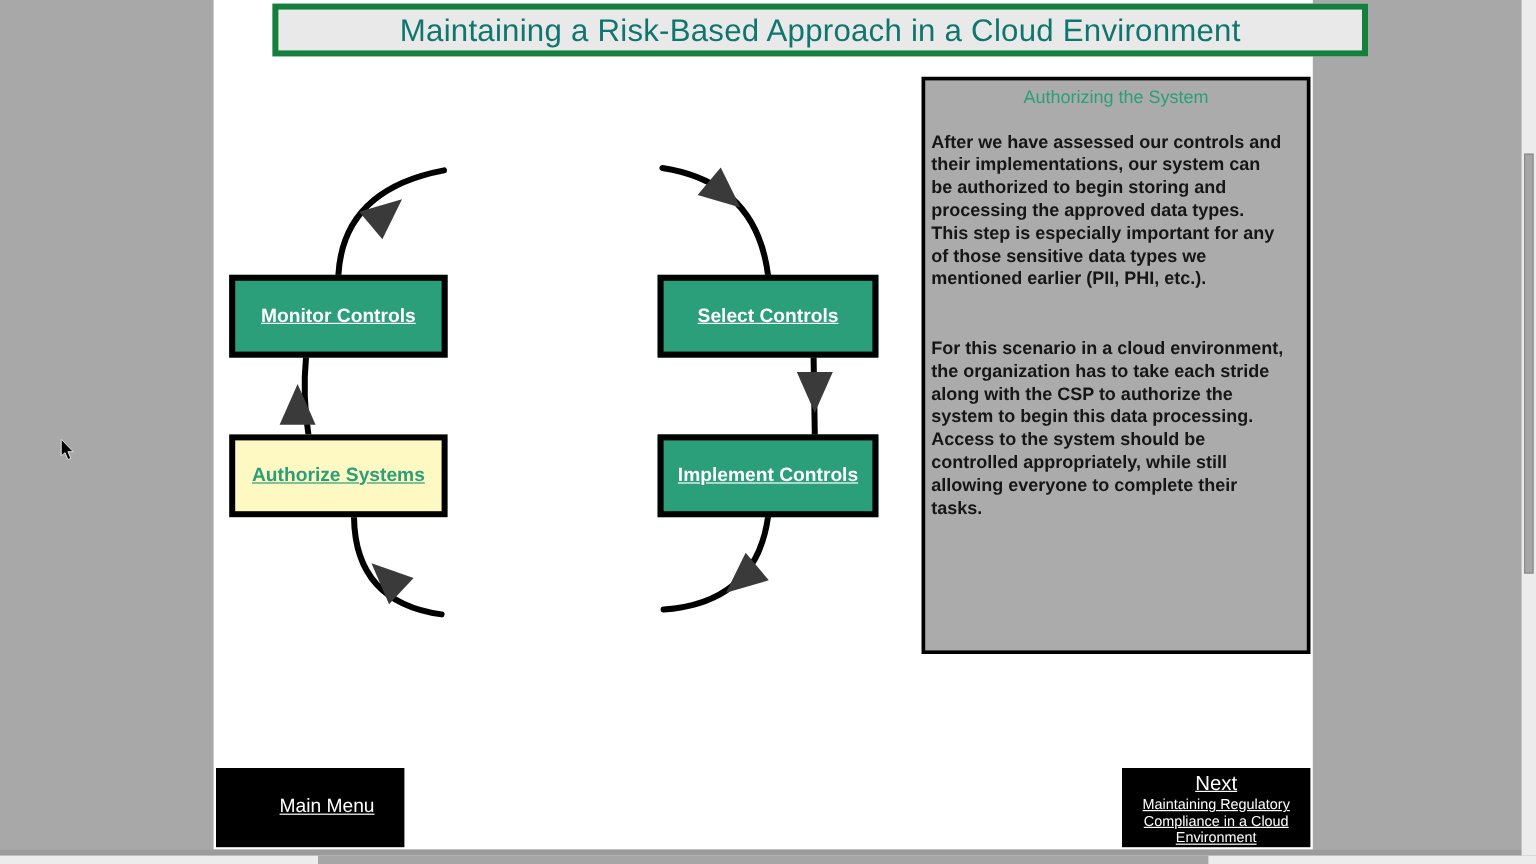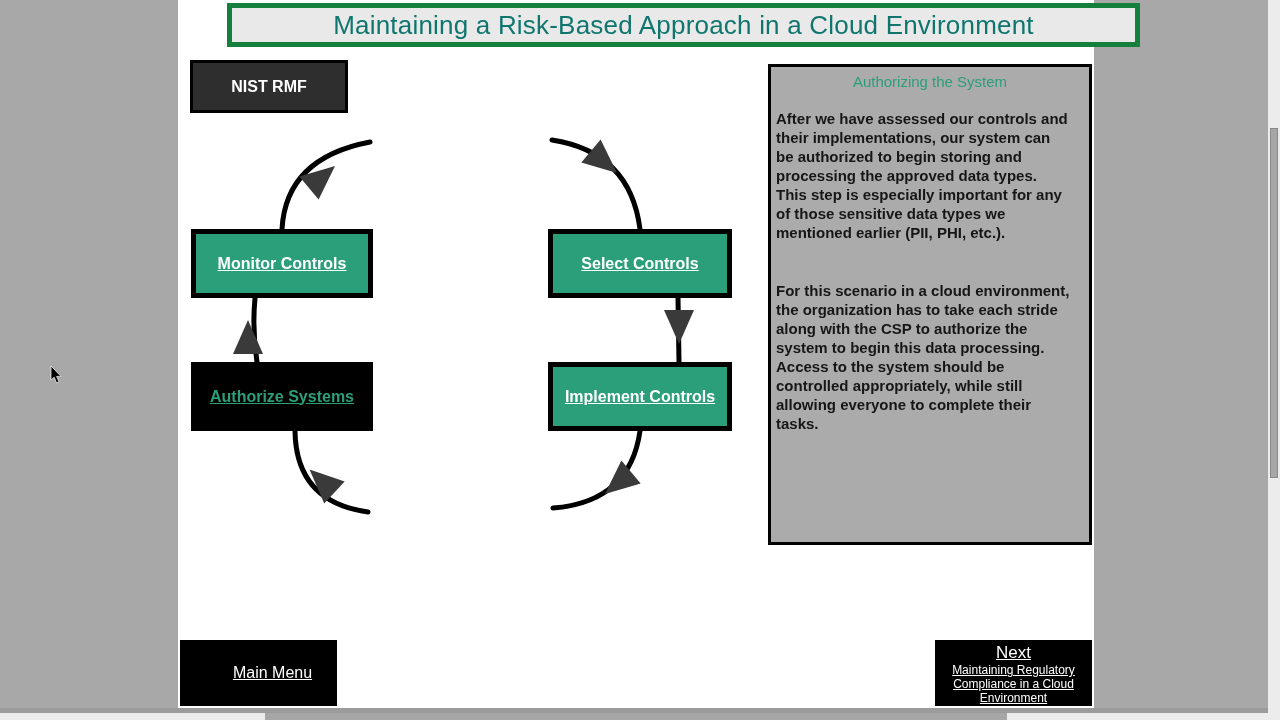--- a/index.html
+++ b/index.html
@@ -31,21 +31,21 @@
 
   svg.cycle { position: absolute; left: 0; top: 0; width: 570px; height: 600px; }
 
   .step {
     position: absolute; width: 182px; height: 69px;
     background: #2b9e7a; border: 5px solid #000;
     display: flex; align-items: center; justify-content: center;
     color: #fff; font-weight: bold; font-size: 16px;
     text-decoration: underline; cursor: pointer; text-align: center;
   }
-  .step.active { background: #000000; color: #2b9e7a; }
+  .step.active { background: #fef9c3; color: #2b9e7a; }
   .s-categorize { left: 192px; top: 97px;  height: 70px; }
   .s-select     { left: 370px; top: 229px; width: 184px; }
   .s-monitor    { left: 13px;  top: 229px; }
   .s-authorize  { left: 13px;  top: 362px; }
   .s-implement  { left: 370px; top: 362px; width: 184px; }
   .s-assess     { left: 191px; top: 493px; width: 184px; height: 71px; }
 
   .panel {
     position: absolute; left: 590px; top: 64px; width: 324px; height: 481px;
     background: #ababab; border: 3px solid #000;
@@ -87,23 +87,20 @@
 </style>
 </head>
 <body>
 
 <div class="slide">
 
   <div class="title-bar">
     <span>Maintaining a Risk-Based Approach in a Cloud Environment</span>
   </div>
 
-  <div class="nist-box">
-    <span>NIST RMF</span>
-  </div>
 
   <svg class="cycle" viewBox="0 0 570 600">
     <g fill="none" stroke="#000" stroke-width="5" stroke-linecap="round">
       <path d="M 104,229 Q 108,158 192,142"></path>
       <path d="M 374,140 Q 452,152 462,229"></path>
       <path d="M 500,298 L 501,362"></path>
       <path d="M 462,431 Q 452,502 375,508"></path>
       <path d="M 190,512 Q 118,502 117,431"></path>
       <path d="M 79,362 Q 74,330 77,298"></path>
     </g>

